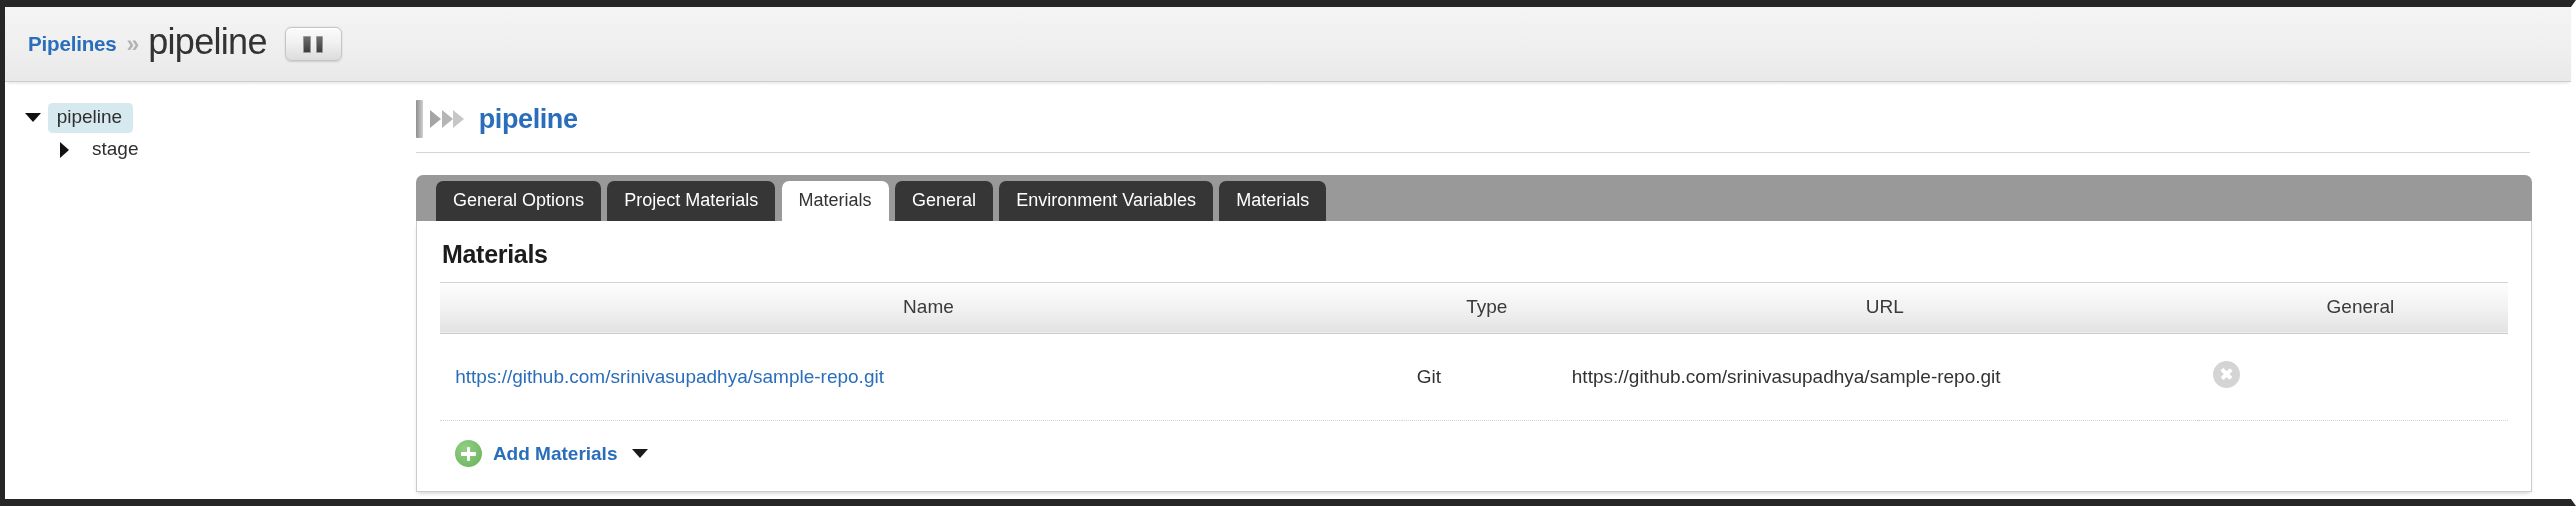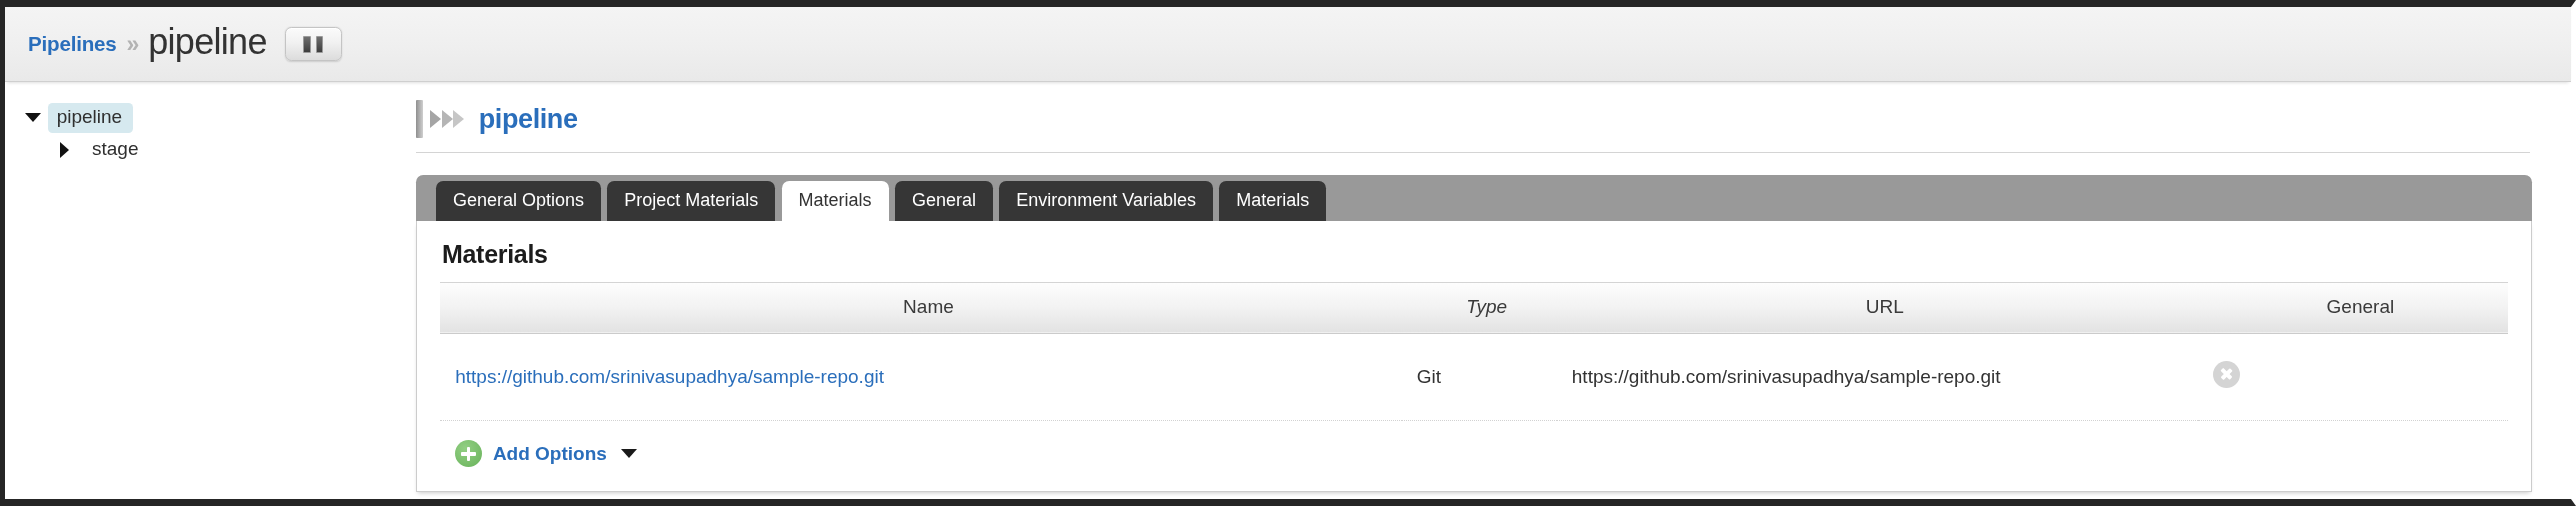--- a/index.html
+++ b/index.html
@@ -217,21 +217,21 @@
     text-align: center;
     font-size: 19px;
     font-weight: normal;
     color: #3a3a3a;
     padding: 13.4px 0 14.3px 15px;
     background: linear-gradient(to bottom, #fdfdfd 0%, #f2f2f2 50%, #e2e2e2 100%);
     border-top: 0.9px solid #d4d4d4;
     border-bottom: 0.9px solid #cbcbcb;
   }
   .col-name   { width: 46.5%; }
-  .col-type   { width: 7.5%; font-style: italic; }
+  .col-type   { width: 7.5%; }
   .col-url    { width: 31%; }
   .col-remove { width: 15%; }
 
   table.materials tbody td {
     padding: 27px 0 27px 15px;
     font-size: 19px;
     color: #333333;
     vertical-align: middle;
     border-bottom: 1.8px dotted #d2d2d2;
   }
@@ -375,21 +375,21 @@
               <td>https://github.com/srinivasupadhya/sample-repo.git</td>
               <td>
                 <span class="remove-icon"></span>
               </td>
             </tr>
           </tbody>
         </table>
 
         <div class="add-row">
           <span class="plus-icon"></span>
-          <a href="#" class="add-link">Add Options</a>
+          <a href="#" class="add-link">Add Materials</a>
           <span class="add-caret"></span>
         </div>
       </div>
 
     </div>
   </div>
 </div>
 
 
 </body></html>

